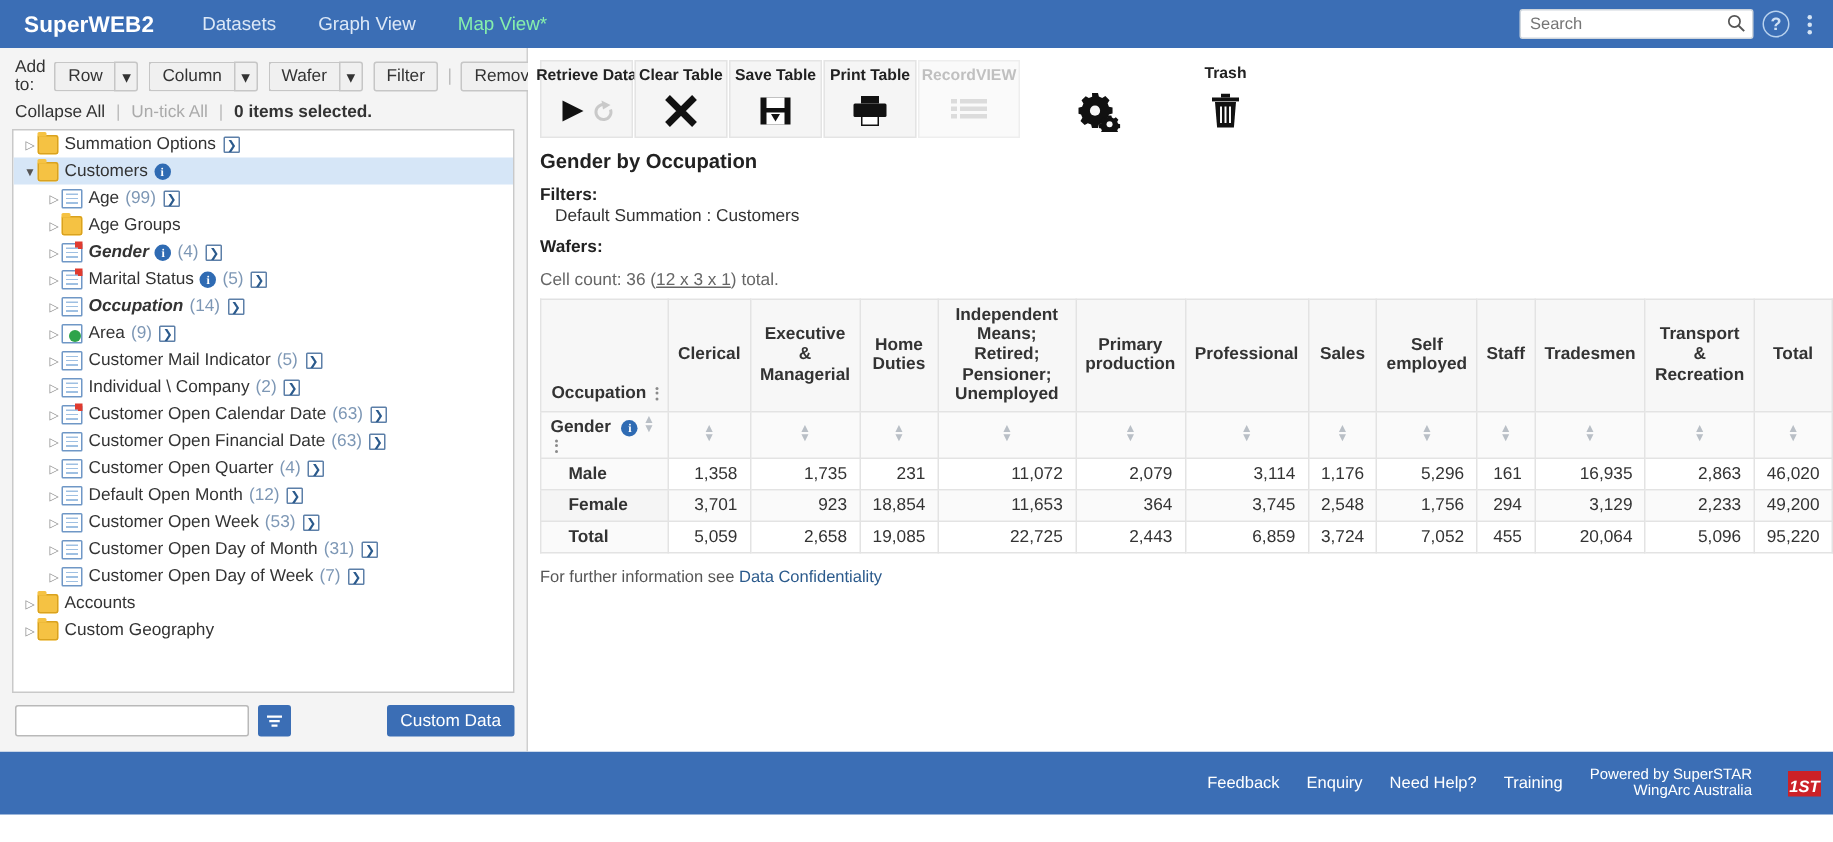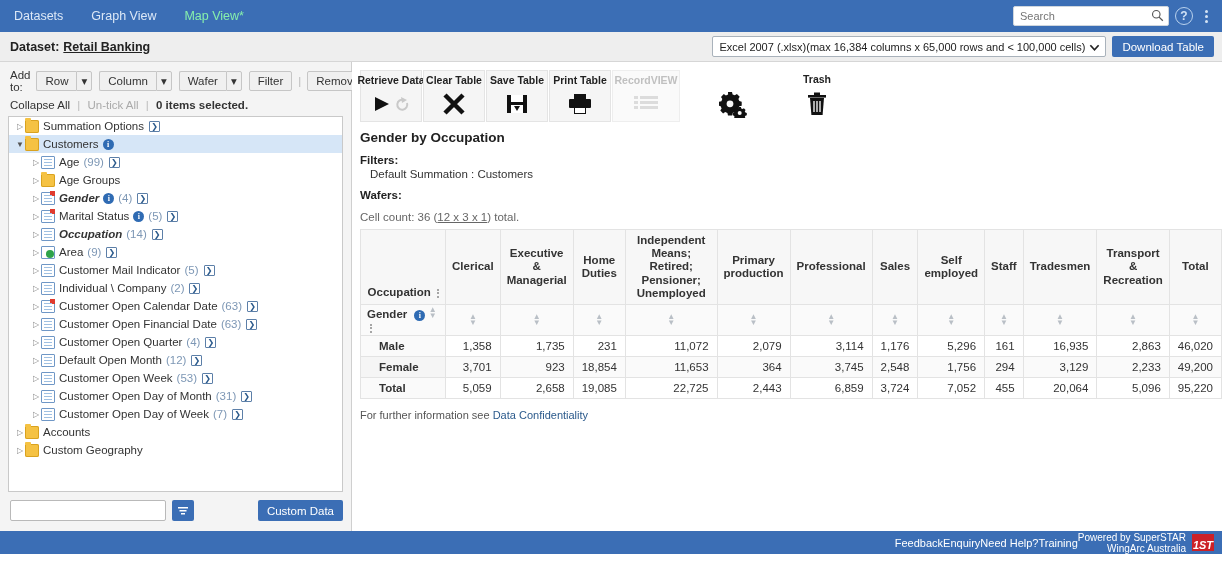--- a/index.html
+++ b/index.html
@@ -208,37 +208,38 @@
   tr.alt td.rowlbl { background: #f5f5f5; }
   .sorticon { display: inline-block; line-height: 0; color: #b9bfc6; }
   .sorticon span { display:block; font-size: 8px; line-height: 6px; }
   .vkebab { display:inline-flex; flex-direction: column; gap:1.5px; vertical-align: middle; margin-left: 3px;}
   .vkebab i { width: 2px; height: 2px; background: #8a8a8a; border-radius: 50%; display:block;}
   .foot-note { font-size: 11px; color: #555; margin: 10px 0 0 8px; }
   .foot-note a { color: #2b5a8c; }
 
   
   .footer {
-    height: 23px; background: #3b6eb5; display: flex; align-items: center;
-    justify-content: flex-end; padding-right: 8px; 
+    height: 42px; background: #3b6eb5; display: flex; align-items: center;
+    justify-content: flex-end; padding-right: 8px; gap: 18px;
   }
   .footer a { color: #fff; font-size: 11px; text-decoration: none; cursor: pointer; }
   .powered { color: #fff; font-size: 10px; text-align: right; line-height: 11px; }
   .logo1st {
     width: 22px; height: 17px; background: #cc2127; color: #fff; font-weight: bold;
     font-size: 11px; display: flex; align-items: flex-end; justify-content: center;
     margin-left: 6px; font-style: italic;
   }
 </style>
 </head>
 <body>
 
 <div id="app">
 
   <div class="topnav">
+    <div class="brand">SuperWEB2</div>
     <div class="navtab">Datasets</div>
     <div class="navtab">Graph View</div>
     <div class="navtab dim">Map View*</div>
     <div class="nav-right">
       <div class="searchbox">
         <input type="text" placeholder="Search" style="">
         <span class="mag">
           <svg width="13" height="13" viewBox="0 0 16 16">
               <circle cx="6.5" cy="6.5" r="4.6" fill="none" stroke="#555" stroke-width="1.4"></circle>
               <line x1="10" y1="10" x2="14.5" y2="14.5" stroke="#555" stroke-width="1.6"></line>
@@ -247,35 +248,20 @@
       </div>
       <div class="circ-q">?</div>
       <div class="kebab">
           <i></i>
           <i></i>
           <i></i>
         </div>
     </div>
   </div>
 
-  <div class="dsbar">
-    <span class="lbl">Dataset:</span>
-    <span class="dsname">Retail Banking</span>
-    <div class="dsbar-right">
-      <div class="fmt-select">
-        <span>Excel 2007 (.xlsx)(max 16,384 columns x 65,000 rows and &lt; 100,000 cells)</span>
-        <span class="chev">
-          <svg width="11" height="11" viewBox="0 0 12 12">
-              <path d="M1.5 3.5 L6 8.5 L10.5 3.5" fill="none" stroke="#222" stroke-width="1.8"></path>
-            </svg>
-        </span>
-      </div>
-      <div class="dl-btn">Download Table</div>
-    </div>
-  </div>
 
   <div class="body">
 
     <div class="sidebar">
 
       <div class="addto">
         <span class="cap">Add to:</span>
         <span class="btn-grp">
           <span class="sbtn split-l">Row</span>
           <span class="sbtn split-r">▾</span>

